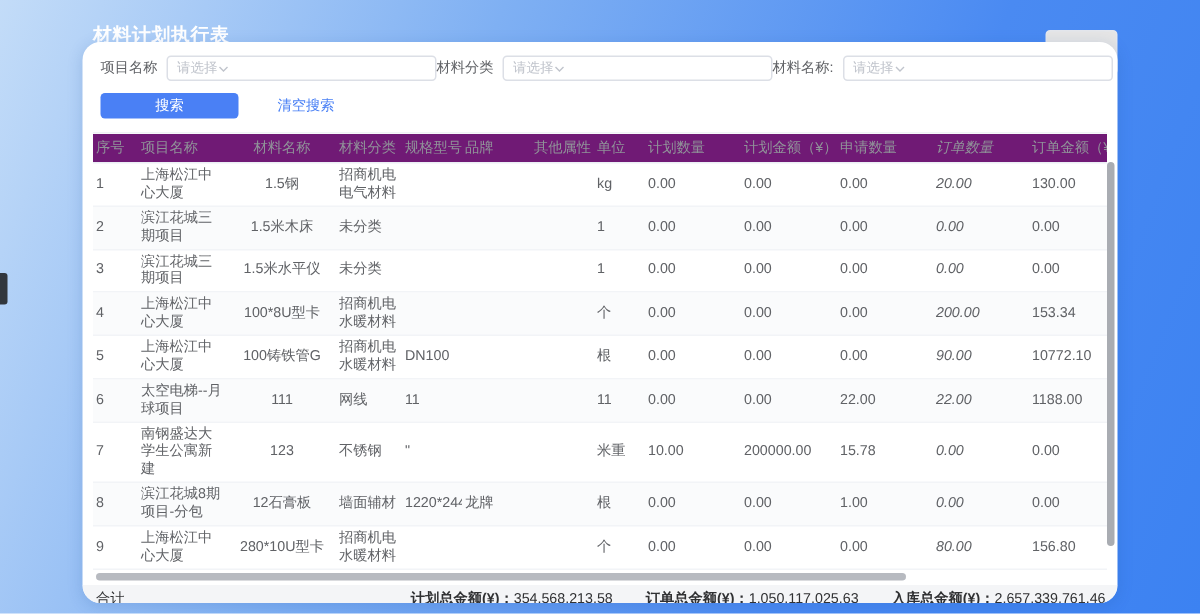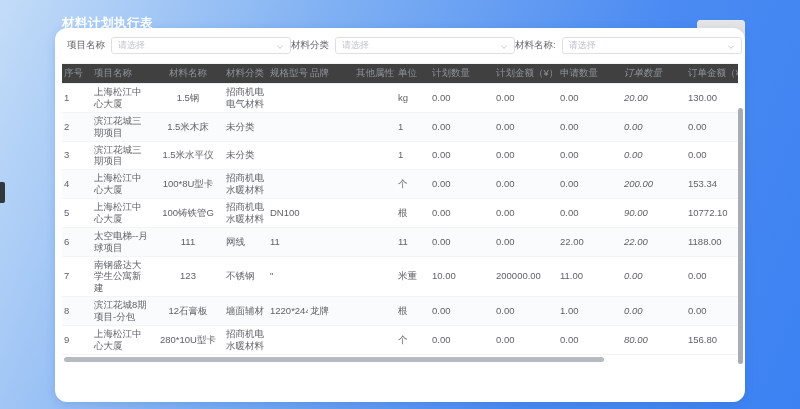--- a/index.html
+++ b/index.html
@@ -15,31 +15,31 @@
   .export-btn svg { display:block; }
   .side-handle { position:absolute; left:0; top:182px; width:5px; height:21px; background:#32373d; border-radius:0 2px 2px 0; }
 
   .card { position:absolute; left:55px; top:28px; width:690px; height:374px; background:#fff; border-radius:12px;
     box-shadow:0 2px 10px rgba(30,80,160,0.18); overflow:hidden; }
 
   .filters-row { display:flex; align-items:center; margin:9px 10px 0 12px; }
   .filter-group { display:flex; align-items:center; }
   .filter-label { font-size:9.5px; color:#606266; margin-right:6px; white-space:nowrap; }
   .select-box { width:180px; height:17px; border:1px solid #dcdfe6; border-radius:3px; display:flex; align-items:center;
-    justify-content:space-between; padding:0 6px; background:#fff; cursor:pointer; }
+    padding:0 6px; background:#fff; cursor:pointer; }
   .placeholder { font-size:9px; color:#c0c4cc; }
   .gap1 { width:16px; } .gap2 { width:18px; }
 
   .actions-row { display:flex; align-items:center; margin:8px 10px 0 12px; }
   .search-btn { width:92px; height:17px; background:#4a80f5; color:#fff; font-size:9.5px; border:none; border-radius:3px;
     display:flex; align-items:center; justify-content:center; cursor:pointer; }
   .clear-link { margin-left:26px; font-size:9.5px; color:#4a80f5; cursor:pointer; }
 
   table { width:676px; margin:9px 0 0 7px; border-collapse:collapse; table-layout:fixed; }
-  thead th { height:20px; font-size:9.5px; font-weight:normal; color:#909399; text-align:left; background:#404040;
+  thead th { height:20px; font-size:9.5px; font-weight:normal; color:#909399; text-align:left; background:#701a75;
     border-top:1px solid #f0f2f5; border-bottom:1px solid #ebeef5; padding:0 4px 0 2px; white-space:nowrap; overflow:hidden; }
   tbody td { height:28px; font-size:9.5px; color:#606266; padding:2px 4px 2px 2px; border-bottom:1px solid #f2f4f7;
     white-space:pre-line; line-height:1.25; overflow:hidden; vertical-align:middle; }
   tbody tr:nth-child(even) { background:#fafbfc; }
   th:nth-child(1), td:nth-child(1){ width:30px; }
   th:nth-child(2), td:nth-child(2){ width:62px; }
   th:nth-child(3), td:nth-child(3){ width:70px;text-align:center; }
   th:nth-child(4), td:nth-child(4){ width:44px; }
   th:nth-child(5), td:nth-child(5){ width:40px; }
   th:nth-child(6), td:nth-child(6){ width:46px; }
@@ -105,20 +105,24 @@
       <span class="filter-label">材料名称:</span>
       <div class="select-box">
         <span class="placeholder">请选择</span>
         <span><svg width="8" height="8" viewBox="0 0 12 12">
               <polyline points="2,4 6,8 10,4" fill="none" stroke="#c0c4cc" stroke-width="1.4"></polyline>
             </svg></span>
       </div>
     </div>
   </div>
 
+  <div class="actions-row">
+    <button class="search-btn">搜索</button>
+    <span class="clear-link">清空搜索</span>
+  </div>
 
   <table>
     <thead>
       <tr id="thead-row">
           <th>序号</th>
           <th>项目名称</th>
           <th>材料名称</th>
           <th>材料分类</th>
           <th>规格型号</th>
           <th>品牌</th>
@@ -229,21 +233,21 @@
           <td>7</td>
           <td>南钢盛达大学生公寓新建</td>
           <td>123</td>
           <td>不锈钢</td>
           <td>"</td>
           <td></td>
           <td></td>
           <td>米重</td>
           <td>10.00</td>
           <td>200000.00</td>
-          <td>11.00</td>
+          <td>15.78</td>
           <td>0.00</td>
           <td>0.00</td>
         </tr>
         <tr>
           <td>8</td>
           <td>滨江花城8期项目-分包</td>
           <td>12石膏板</td>
           <td>墙面辅材</td>
           <td>1220*2440*12</td>
           <td>龙牌</td>
@@ -270,14 +274,22 @@
           <td>0.00</td>
           <td>80.00</td>
           <td>156.80</td>
         </tr>
       </tbody>
   </table>
 
   <div class="h-scrollbar"></div>
   <div class="v-scrollbar"></div>
 
+  <div class="summary-bar">
+    <span class="summary-label">合计</span>
+    <div class="totals" id="totals-container">
+        <span class="total-item"><span class="t-label">计划总金额(¥)：</span><span class="t-value">354,568,213.58</span></span>
+        <span class="total-item"><span class="t-label">订单总金额(¥)：</span><span class="t-value">1,050,117,025.63</span></span>
+        <span class="total-item"><span class="t-label">入库总金额(¥)：</span><span class="t-value">2,657,339,761.46</span></span>
+      </div>
+  </div>
 
 </div>
 
 </body></html>

